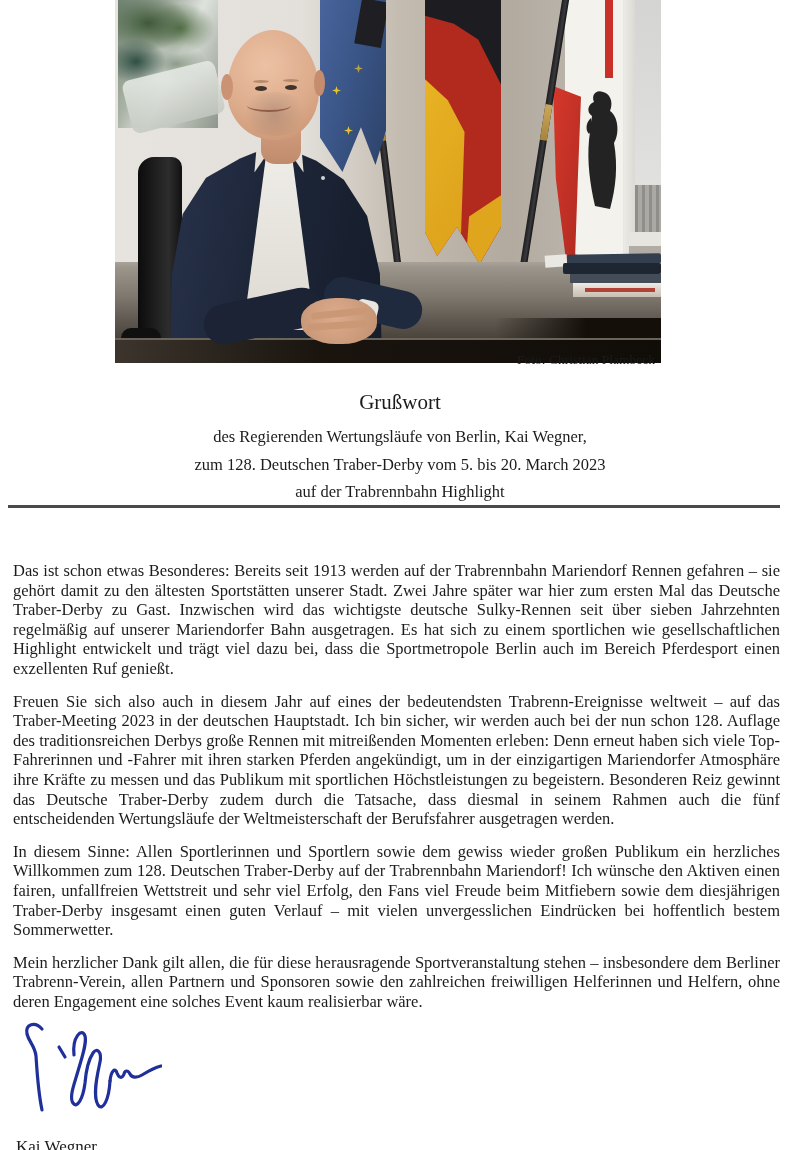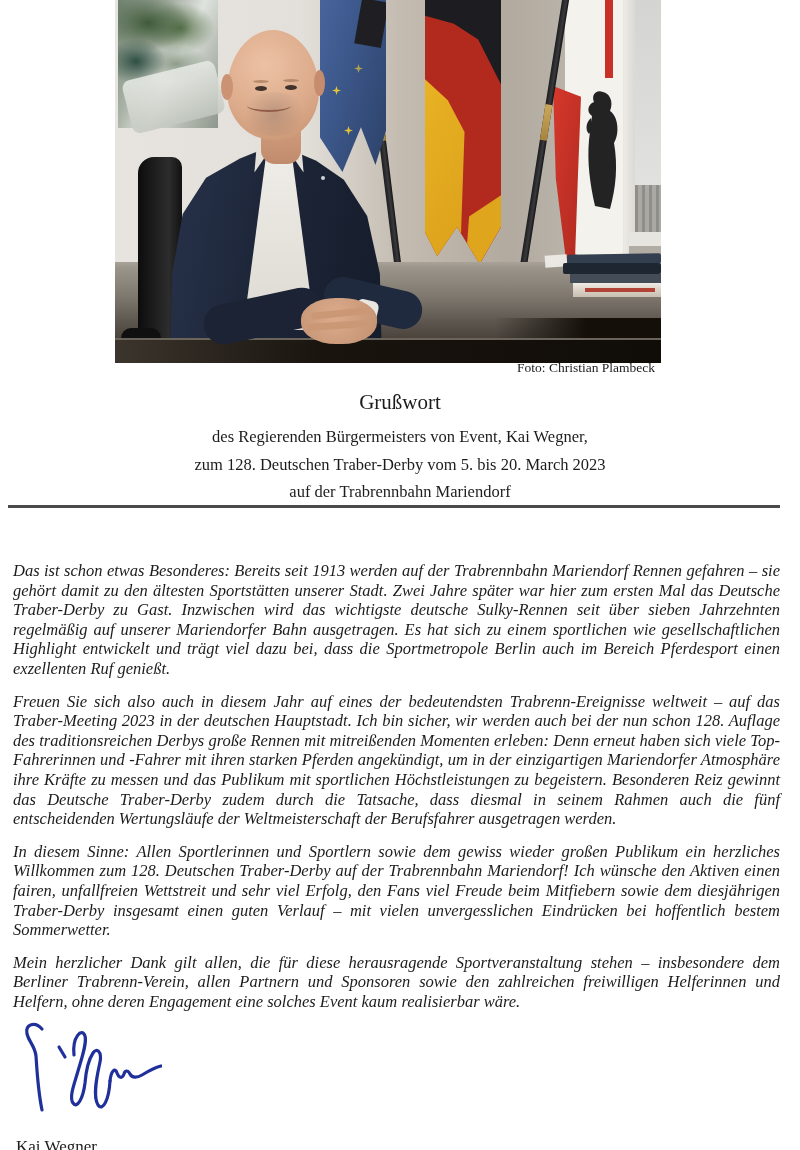--- a/index.html
+++ b/index.html
@@ -94,26 +94,26 @@
       border-radius:50% 50% 46% 50% / 56% 56% 44% 44%;}
   .earL{left:106px;top:74px;width:12px;height:26px;background:#cb9374;border-radius:50%;}
   .earR{left:199px;top:70px;width:11px;height:26px;background:#c58d6d;border-radius:50%;}
   .eye{width:12px;height:5px;background:#41332b;border-radius:50%;}
   .brow{width:16px;height:3px;background:#b78a6c;border-radius:50%;}
   .stubble{left:124px;top:92px;width:70px;height:44px;border-radius:50%;
       background:radial-gradient(circle,rgba(110,95,88,.30),rgba(110,95,88,0) 70%);}
   .mouth{left:132px;top:99px;width:44px;height:11px;border-bottom:2.5px solid #925c48;border-radius:0 0 50% 50%;}
 
   
-  .caption{left:0;top:360px;width:655px;text-align:right;font-size:13.5px;}
+  .caption{left:0;top:352px;width:655px;text-align:right;font-size:13.5px;}
   .title{left:0;top:390px;width:800px;text-align:center;font-size:21px;font-weight:normal;margin:0;}
   .subs{left:0;top:423px;width:800px;text-align:center;font-size:16.5px;line-height:27.5px;}
   .rule{left:8px;top:505px;width:772px;height:3px;background:#4a4a4a;}
   .bodytext{left:13px;top:561px;width:767px;font-size:16.5px;line-height:19.6px;text-align:justify;}
-  .bodytext p{margin:0 0 13px 0;font-style:italic;}
+  .bodytext p{margin:0 0 13px 0;}
   .sig{left:12px;top:1021px;}
   .sig-name{left:16px;top:1138px;font-size:17px;line-height:18px;}
 </style>
 </head>
 <body>
 
 <div class="page">
 
   <div class="photo">
     <div class="painting">
@@ -188,23 +188,23 @@
     <div class="brow abs" style="left:168px;top:79px;"></div>
     <div class="eye abs" style="left:140px;top:86px;"></div>
     <div class="eye abs" style="left:170px;top:85px;"></div>
     <div class="stubble"></div>
     <div class="mouth"></div>
   </div>
 
   <div class="abs caption">Foto: Christian Plambeck</div>
   <h1 class="abs title">Grußwort</h1>
   <div class="abs subs">
-    <div>des Regierenden Bürgermeisters von Event, Kai Wegner,</div>
+    <div>des Regierenden Wertungsläufe von Berlin, Kai Wegner,</div>
     <div>zum 128. Deutschen Traber-Derby vom 5. bis 20. March 2023</div>
-    <div>auf der Trabrennbahn Mariendorf</div>
+    <div>auf der Trabrennbahn Highlight</div>
   </div>
   <div class="abs rule"></div>
 
   <div class="abs bodytext">
     <p>Das ist schon etwas Besonderes: Bereits seit 1913 werden auf der Trabrennbahn Mariendorf Rennen gefahren – sie gehört damit zu den ältesten Sportstätten unserer Stadt. Zwei Jahre später war hier zum ersten Mal das Deutsche Traber-Derby zu Gast. Inzwischen wird das wichtigste deutsche Sulky-Rennen seit über sieben Jahrzehnten regelmäßig auf unserer Mariendorfer Bahn ausgetragen. Es hat sich zu einem sportlichen wie gesellschaftlichen Highlight entwickelt und trägt viel dazu bei, dass die Sportmetropole Berlin auch im Bereich Pferdesport einen exzellenten Ruf genießt.</p>
     <p>Freuen Sie sich also auch in diesem Jahr auf eines der bedeutendsten Trabrenn-Ereignisse weltweit – auf das Traber-Meeting 2023 in der deutschen Hauptstadt.  Ich bin sicher, wir werden auch bei der nun schon 128. Auflage des traditionsreichen Derbys große Rennen mit mitreißenden Momenten erleben: Denn erneut haben sich viele Top-Fahrerinnen und -Fahrer mit ihren starken Pferden angekündigt, um in der einzigartigen Mariendorfer Atmosphäre ihre Kräfte zu messen und das Publikum mit sportlichen Höchstleistungen zu begeistern. Besonderen Reiz gewinnt das Deutsche Traber-Derby zudem durch die Tatsache, dass diesmal in seinem Rahmen auch die fünf entscheidenden Wertungsläufe der Weltmeisterschaft der Berufsfahrer ausgetragen werden.</p>
     <p>In diesem Sinne: Allen Sportlerinnen und Sportlern sowie dem gewiss wieder großen Publikum ein herzliches Willkommen zum 128. Deutschen Traber-Derby auf der Trabrennbahn Mariendorf! Ich wünsche den Aktiven einen fairen, unfallfreien Wettstreit und sehr viel Erfolg, den Fans viel Freude beim Mitfiebern sowie dem diesjährigen Traber-Derby insgesamt einen guten Verlauf – mit vielen unvergesslichen Eindrücken bei hoffentlich bestem Sommerwetter.</p>
     <p>Mein herzlicher Dank gilt allen, die für diese herausragende Sportveranstaltung stehen – insbesondere dem Berliner Trabrenn-Verein, allen Partnern und Sponsoren sowie den zahlreichen freiwilligen Helferinnen und Helfern, ohne deren Engagement eine solches Event kaum realisierbar wäre.</p>
   </div>
 

